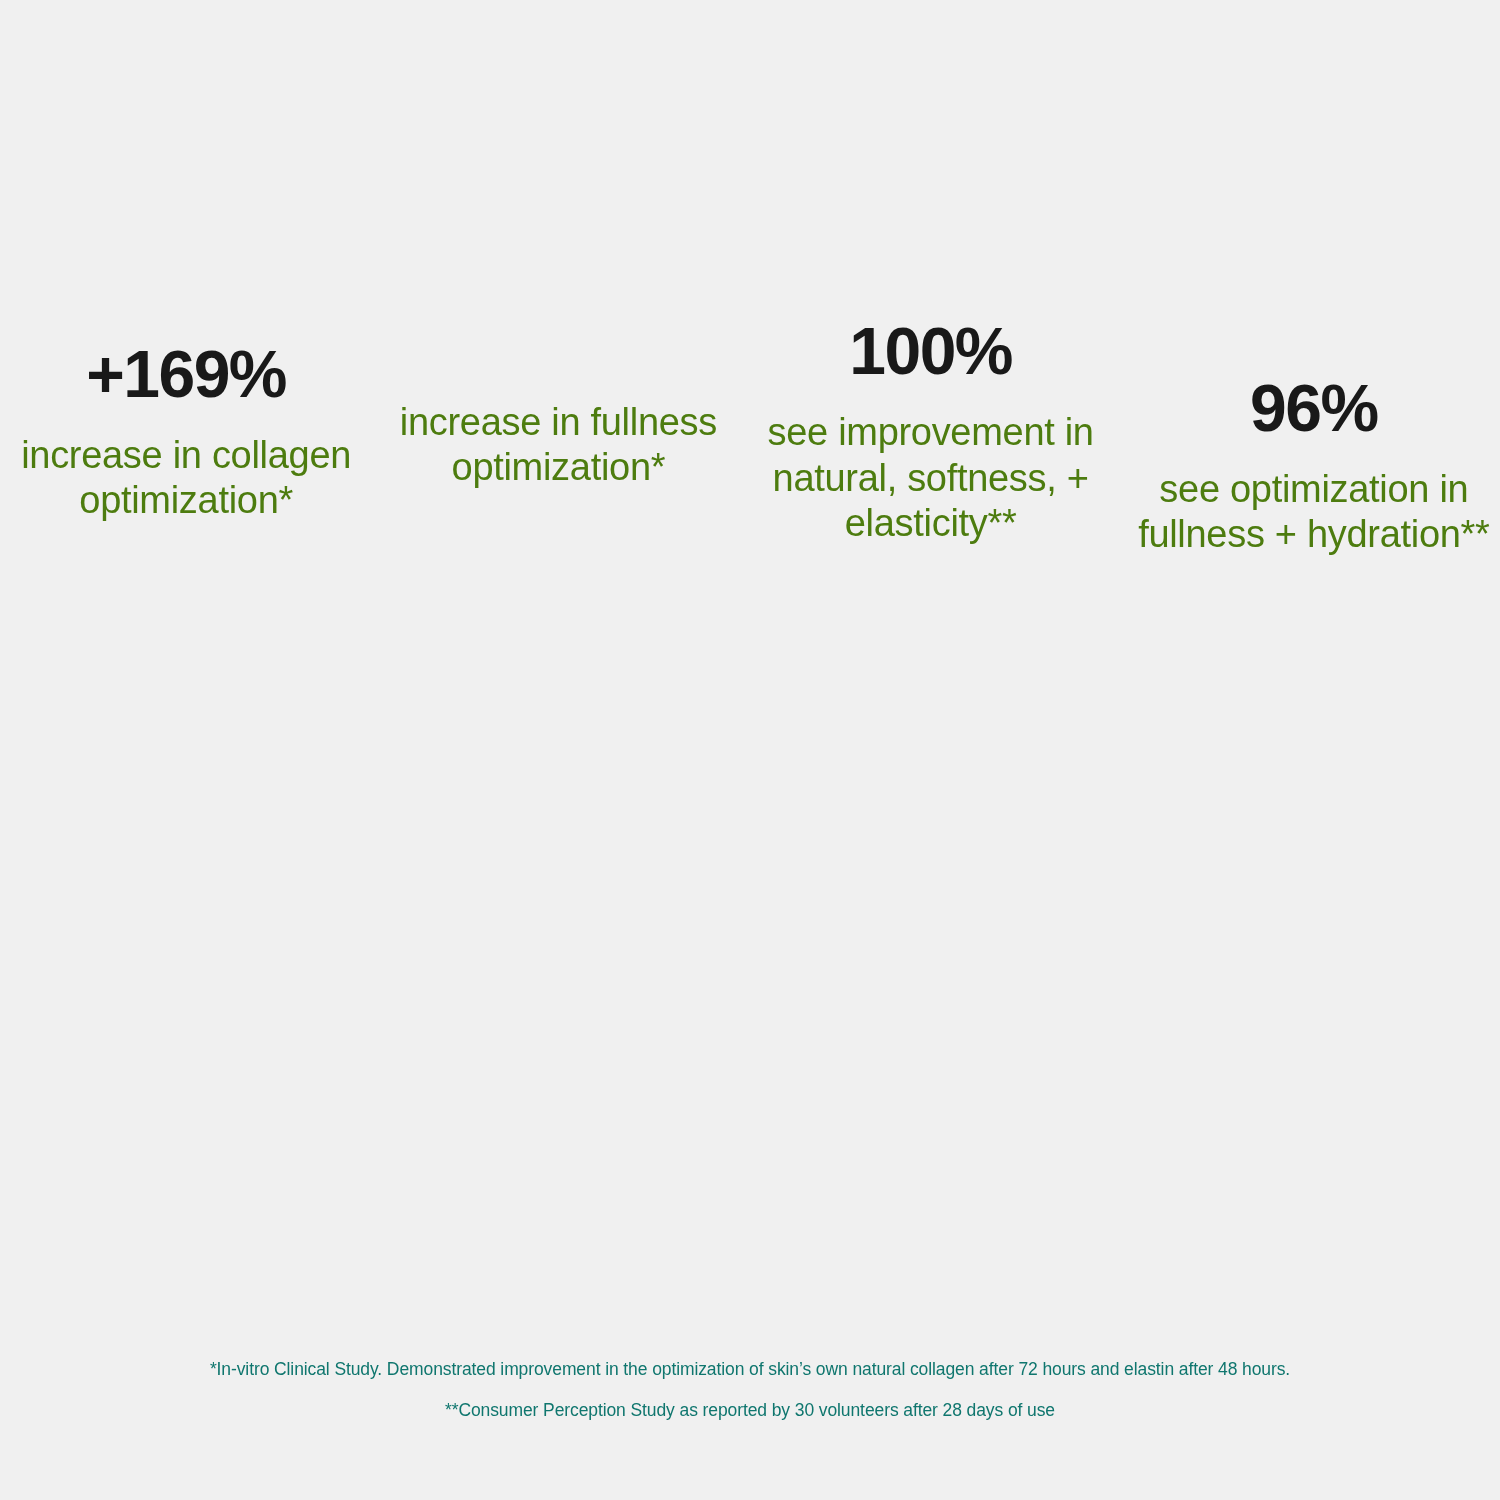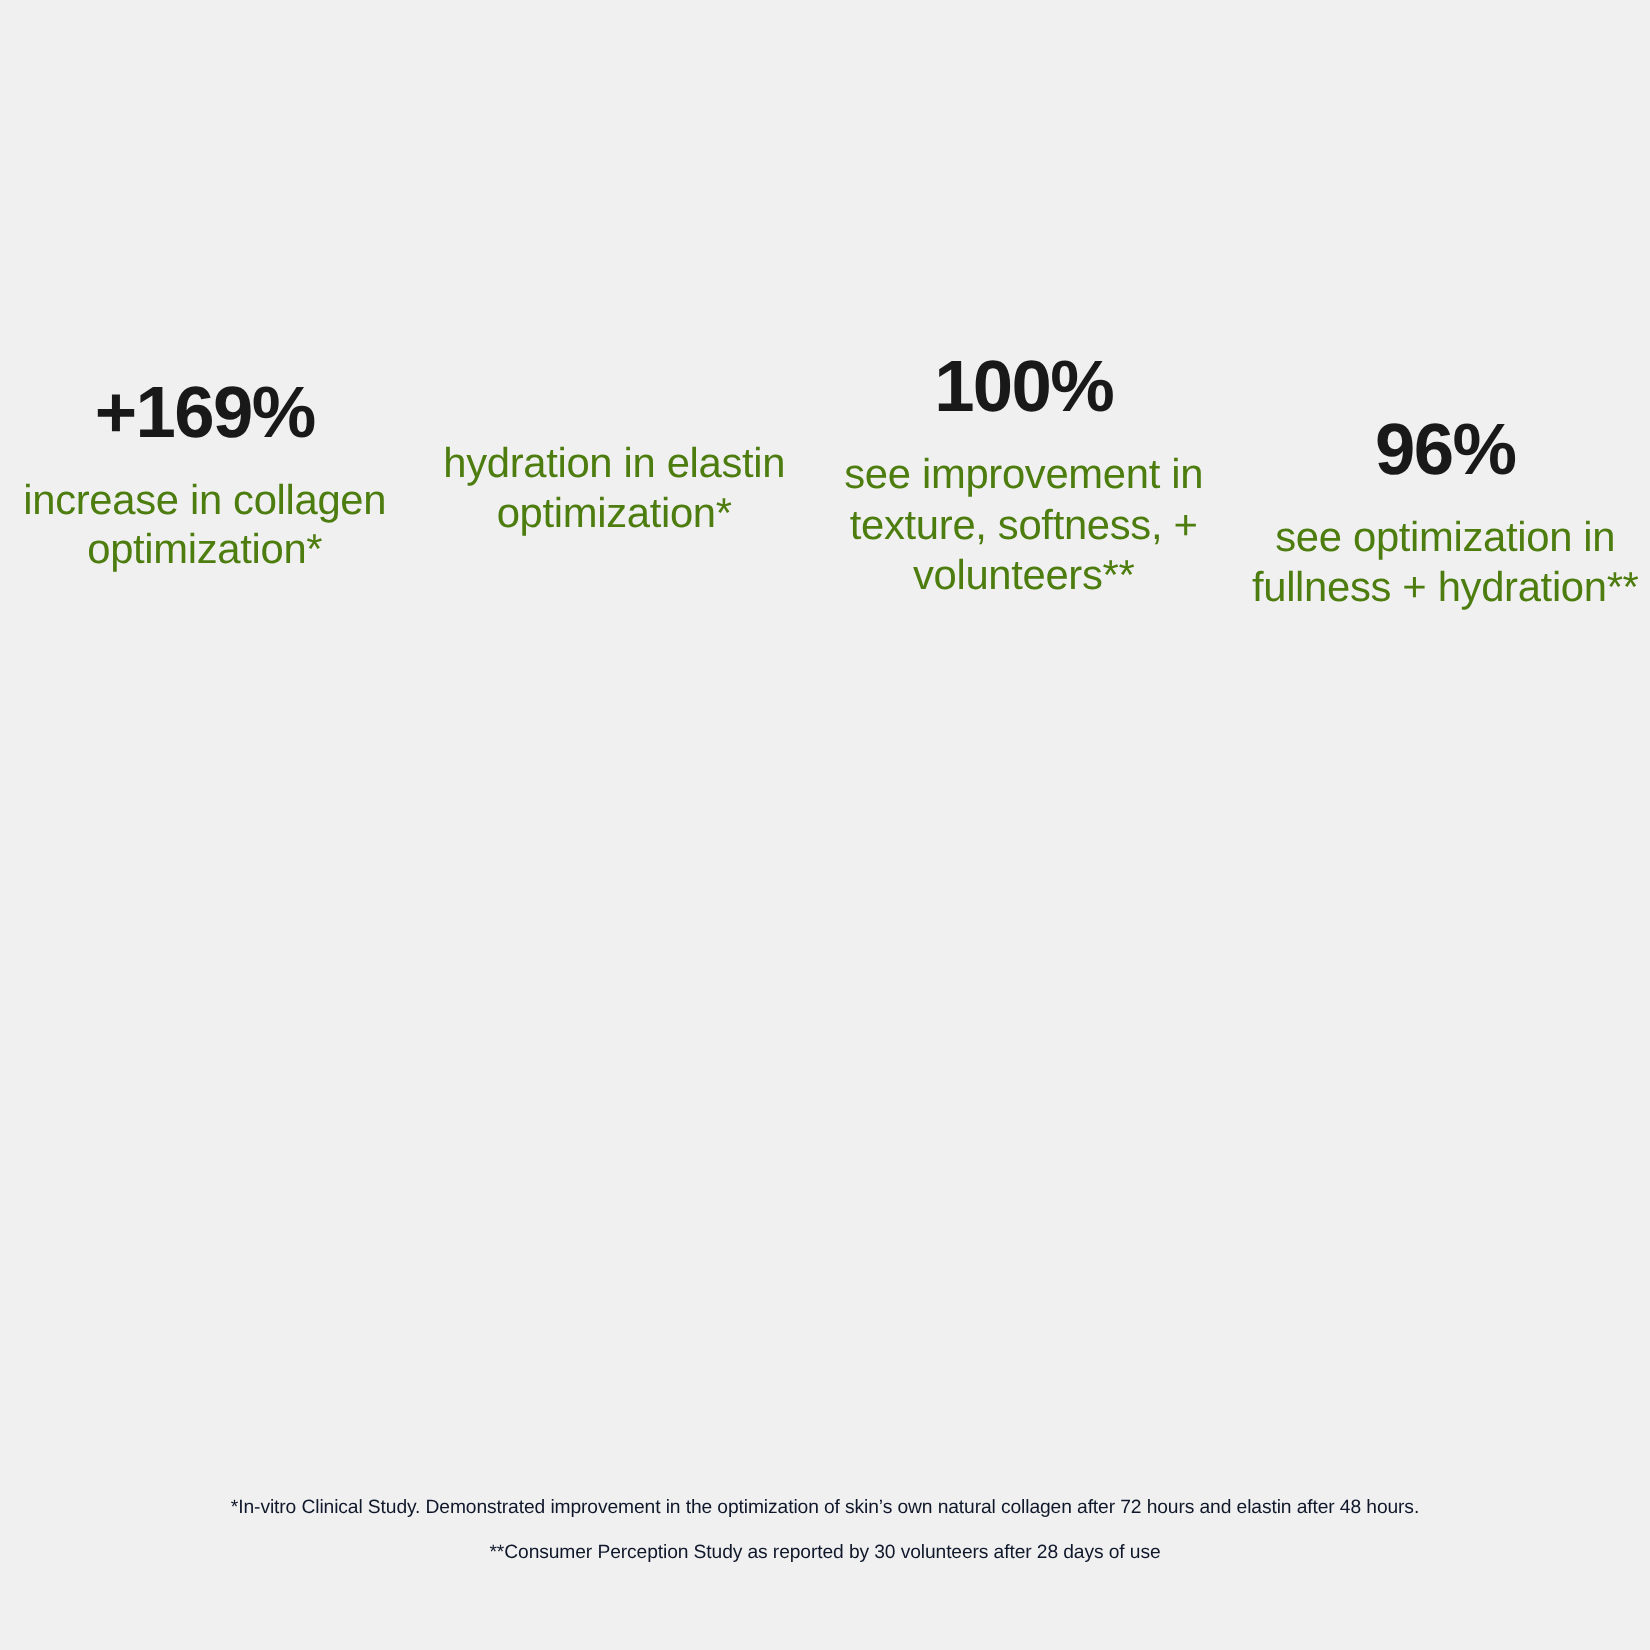--- a/index.html
+++ b/index.html
@@ -61,46 +61,46 @@
     position: absolute;
     left: 0;
     right: 0;
     bottom: 78px;
     text-align: center;
   }
   .footnote {
     font-size: 17.5px;
     font-weight: 400;
     letter-spacing: -0.1px;
-    color: #0f172a;
+    color: #0f766e;
     line-height: 1.4;
   }
   .footnote.second {
     margin-top: 16px;
   }
 </style>
 </head>
 <body>
 
 <div class="page">
 
   <div class="stats">
 
     <div class="stat">
       <span class="stat-value">+169%</span>
       <span class="stat-label">increase in collagen optimization*</span>
     </div>
 
     <div class="stat">
-      <span class="stat-label">hydration in elastin optimization*</span>
+      <span class="stat-label">increase in fullness optimization*</span>
     </div>
 
     <div class="stat">
       <span class="stat-value">100%</span>
-      <span class="stat-label">see improvement in texture, softness, + volunteers**</span>
+      <span class="stat-label">see improvement in natural, softness, + elasticity**</span>
     </div>
 
     <div class="stat">
       <span class="stat-value">96%</span>
       <span class="stat-label">see optimization in fullness + hydration**</span>
     </div>
 
   </div>
 
   <div class="footnotes">

